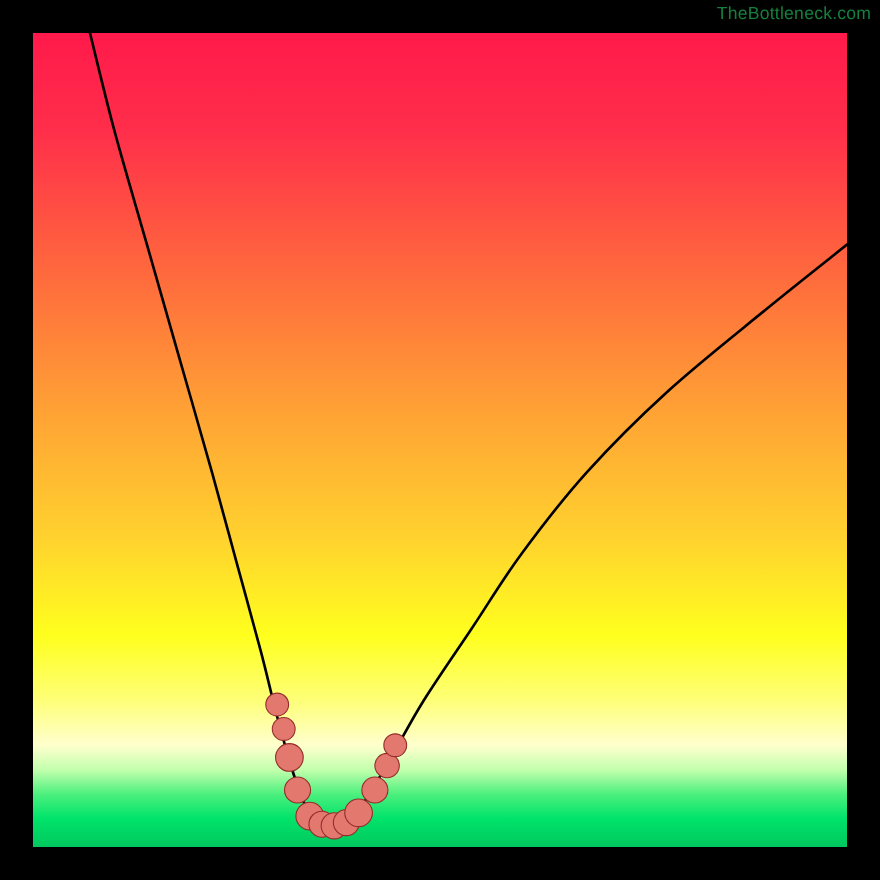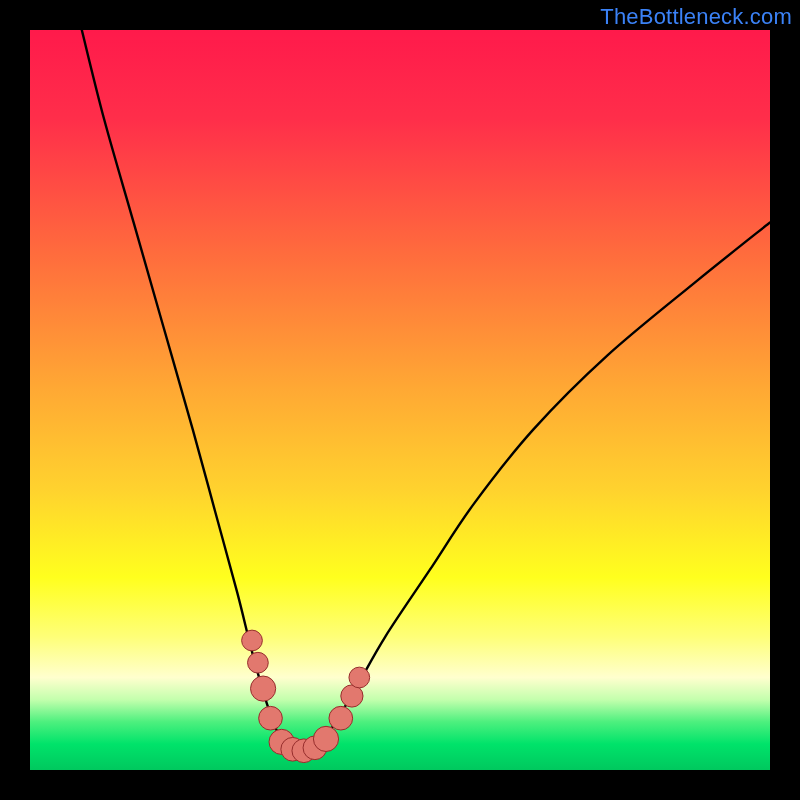--- a/index.html
+++ b/index.html
@@ -23,23 +23,23 @@
     top: 30px;
     left: 30px;
     width: 740px;
     height: 740px;
     overflow: hidden;
   }
   .watermark {
     position: absolute;
     top: 4px;
     right: 8px;
-    font-size: 22px;
+    font-size: 16px;
     font-weight: 500;
-    color: #3b82f6;
+    color: #15803d;
     letter-spacing: 0.2px;
   }
   svg { display: block; }
 </style>
 </head>
 <body>
 
 <div class="frame">
   <div class="plot">
     <svg id="chart-svg" width="740" height="740" viewBox="0 0 740 740">

